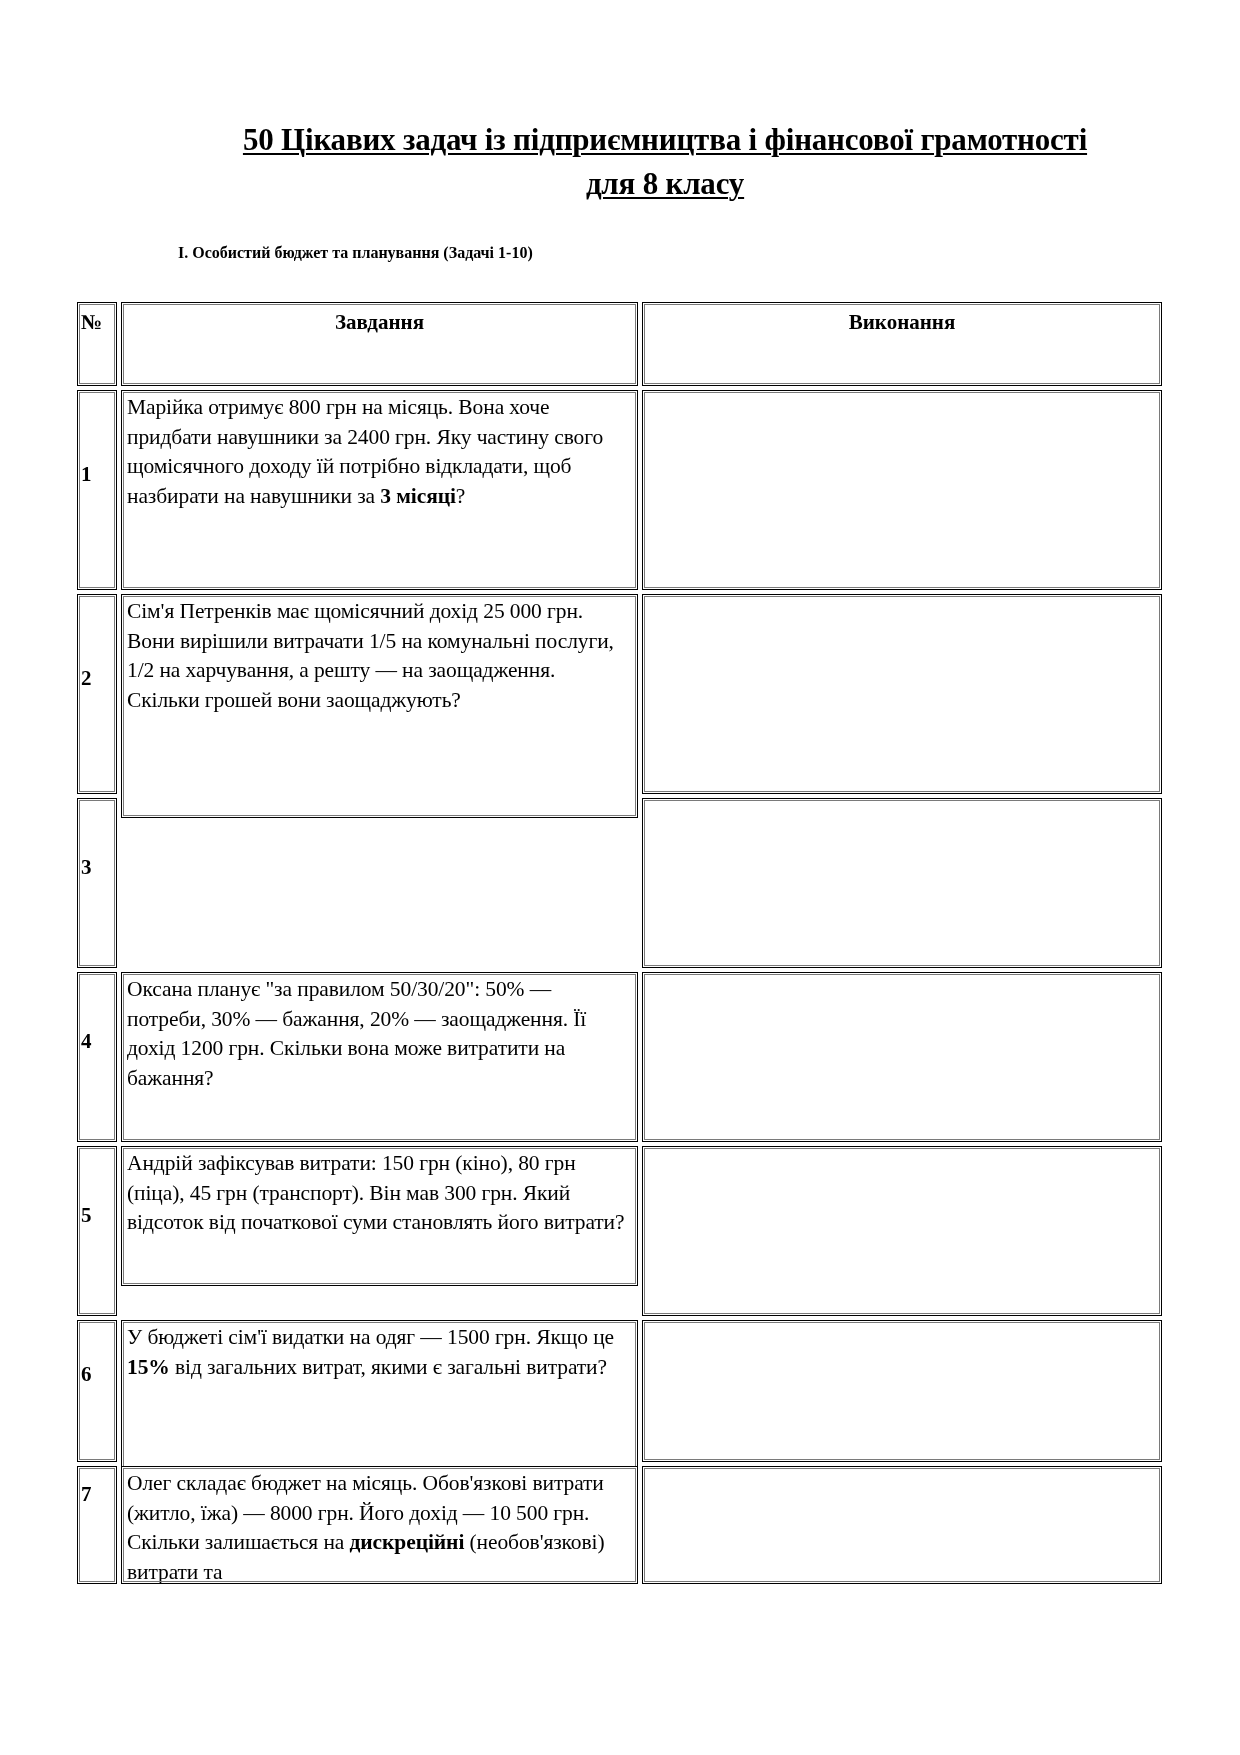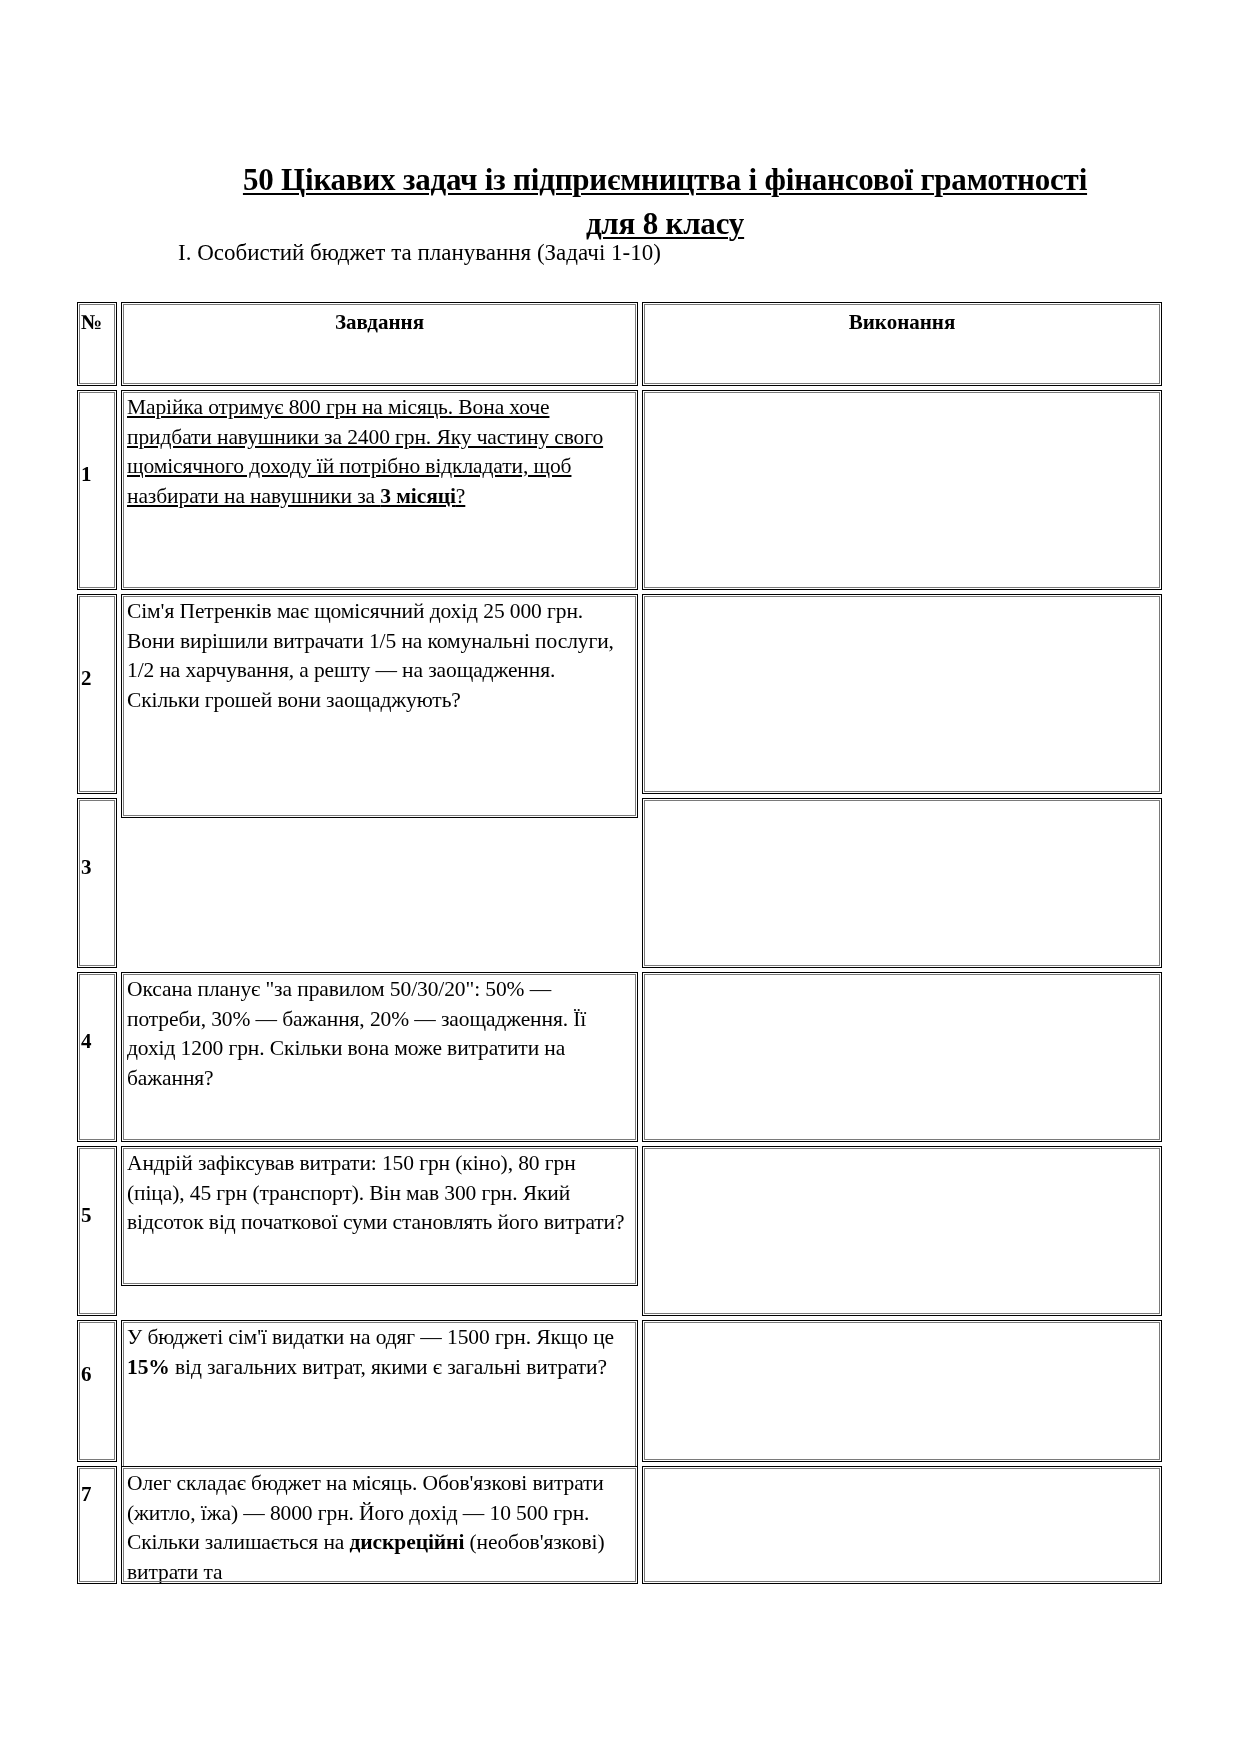--- a/index.html
+++ b/index.html
@@ -5,25 +5,24 @@
   html, body { margin: 0; padding: 0; background: #ffffff; }
   body {
     width: 1240px; height: 1755px; position: relative; overflow: hidden;
     font-family: "Liberation Serif", "DejaVu Serif", serif; color: #000;
   }
   .title {
     position: absolute; left: 170px; width: 990px; top: 118px;
     text-align: center; font-weight: bold; font-size: 31px; line-height: 44px;
     text-decoration: underline; text-decoration-thickness: 2px; text-underline-offset: 3px;
     letter-spacing: -0.2px;
-    margin-top: 40px;
   }
   .section-heading {
     position: absolute; left: 178px; top: 238px;
-    font-weight: normal; font-size: 23px; line-height: 30px;
+    font-weight: bold; font-size: 16px; line-height: 30px;
   }
   .tbl {
     position: absolute; left: 77px; top: 302px; width: 1085px;
   }
   .row { position: relative; width: 100%; }
   .cell {
     position: absolute; top: 0; box-sizing: border-box;
     border: 1px solid #000;
     outline: 1px solid #7a7a7a; outline-offset: -3px;
     background: #fff;
@@ -65,21 +64,21 @@
     <div class="cell c-task" style="height:84px;">
       <div class="hdr-text">Завдання</div>
     </div>
   </div>
 
   <div id="rows">
       <div class="row" style="height: 204px;">
         <div class="cell c-num" style="height: 200px;">
           <div class="num-text" style="top: 69.75px;">1</div>
         </div>
-        <div class="cell c-task" style="height: 200px; text-decoration: underline;">
+        <div class="cell c-task" style="height: 200px;">
           <div class="task-text"><span>Марійка отримує 800 грн на місяць. Вона хоче придбати навушники за 2400 грн. Яку частину свого щомісячного доходу їй потрібно відкладати, щоб назбирати на навушники за </span><b>3 місяці</b><span>?</span></div>
         </div>
         <div class="cell c-exec" style="height: 200px;">
           <div class="task-text"></div>
         </div>
       </div>
       <div class="row" style="height: 204px;">
         <div class="cell c-num" style="height: 200px;">
           <div class="num-text" style="top: 69.75px;">2</div>
         </div>

